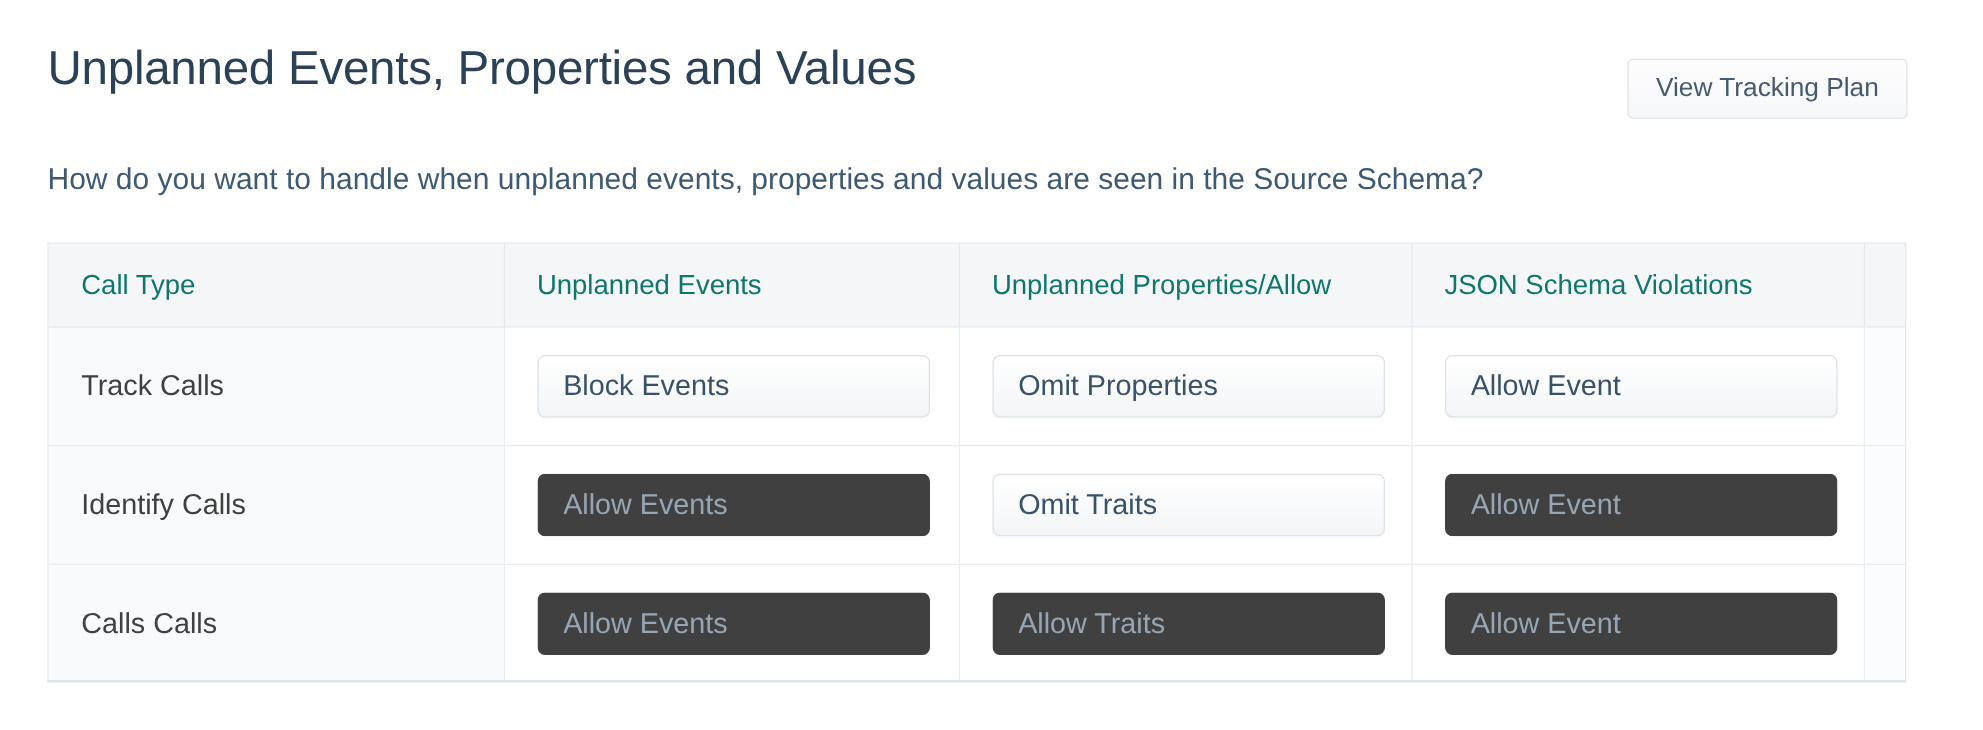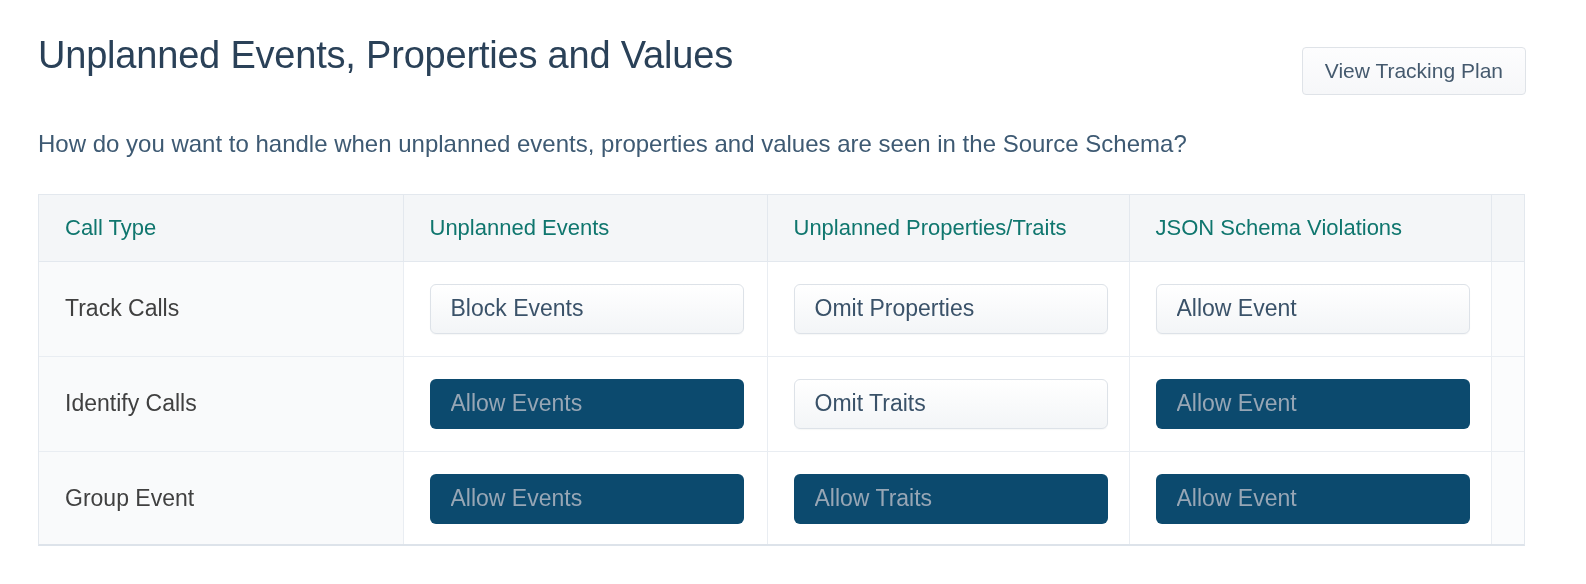--- a/index.html
+++ b/index.html
@@ -153,21 +153,21 @@
   }
 
   .dropdown.enabled {
     background: linear-gradient(180deg, #ffffff 0%, #f3f5f7 100%);
     border: 1px solid #dde2e8;
     color: #3a5269;
     box-shadow: 0 1px 1px rgba(45, 65, 88, 0.04);
   }
 
   .dropdown.disabled {
-    background: #0c4a6e;
+    background: #404040;
     border: 1px solid transparent;
     color: #97a6b5;
   }
 
   .dropdown .dd-label {
     flex: 1 1 auto;
     white-space: nowrap;
     overflow: hidden;
     text-overflow: ellipsis;
   }
@@ -202,21 +202,21 @@
         <col class="c-type">
           <col class="c-events">
           <col class="c-props">
           <col class="c-json">
           <col class="c-extra">
       </colgroup>
       <thead>
         <tr>
           <th>Call Type</th>
           <th>Unplanned Events</th>
-          <th class="two-line">Unplanned Properties/Traits</th>
+          <th class="two-line">Unplanned Properties/Allow</th>
           <th>JSON Schema Violations</th>
           <th></th>
         </tr>
       </thead>
       <tbody>
 
         <tr>
           <td class="label-cell">Track Calls</td>
           <td>
             <div class="dropdown enabled">
@@ -256,21 +256,21 @@
           <td>
             <div class="dropdown disabled">
               <span class="dd-label">Allow Event</span>
               <span class="caret"></span>
             </div>
           </td>
           <td class="extra-cell"></td>
         </tr>
 
         <tr>
-          <td class="label-cell">Group Event</td>
+          <td class="label-cell">Calls Calls</td>
           <td>
             <div class="dropdown disabled">
               <span class="dd-label">Allow Events</span>
               <span class="caret"></span>
             </div>
           </td>
           <td>
             <div class="dropdown disabled">
               <span class="dd-label">Allow Traits</span>
               <span class="caret"></span>

